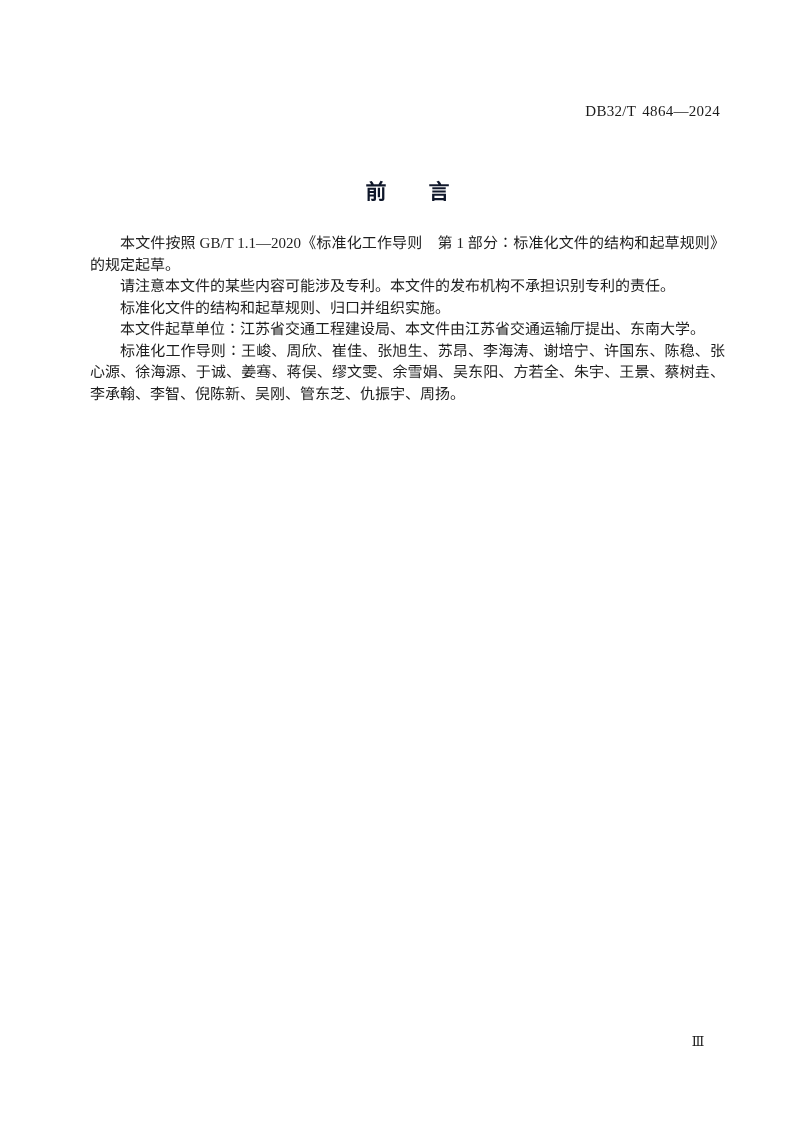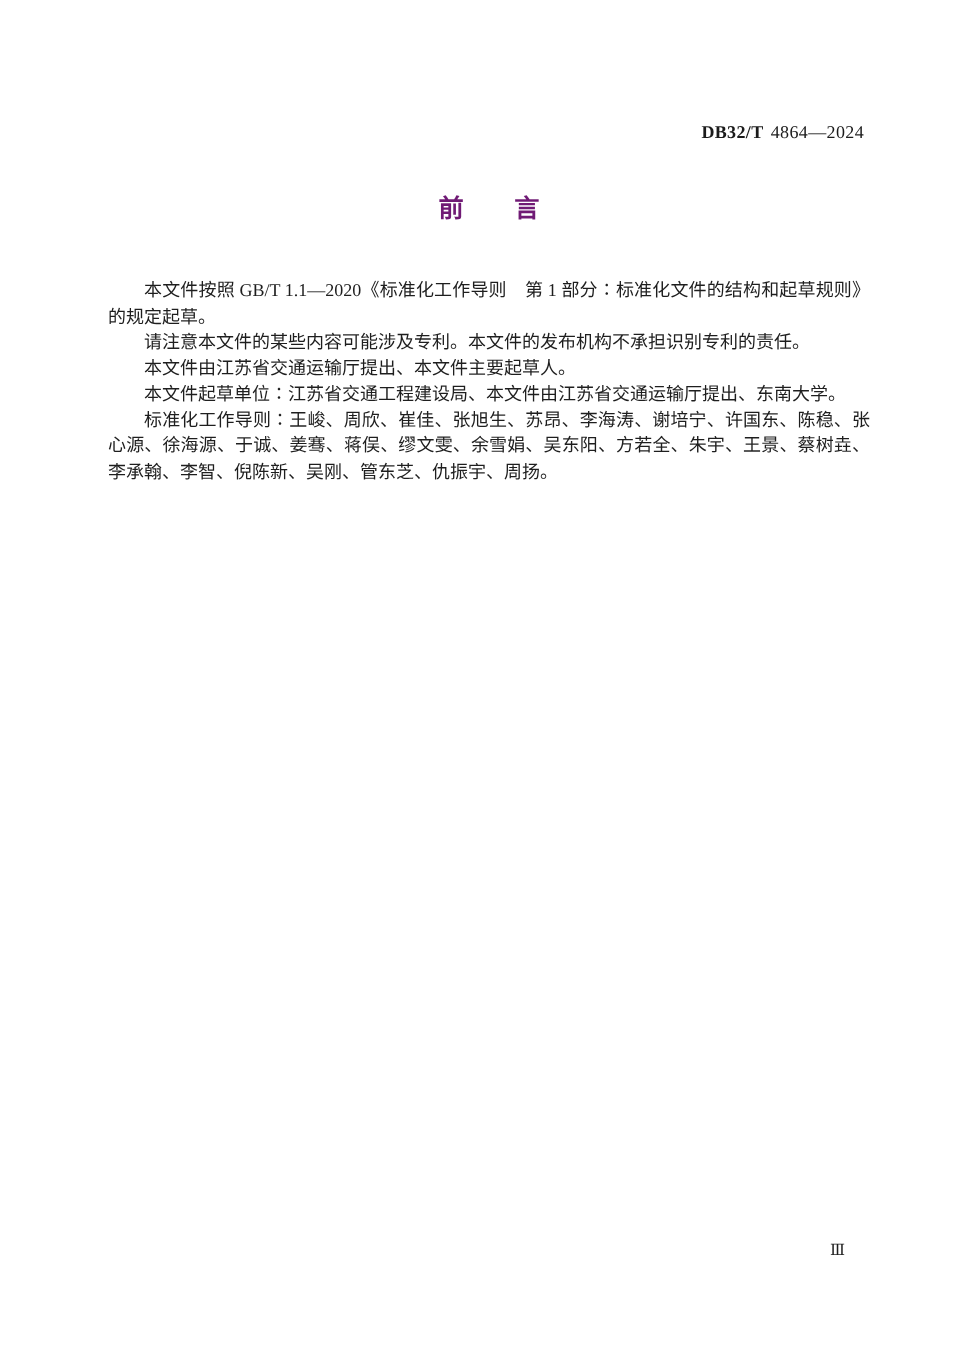--- a/index.html
+++ b/index.html
@@ -20,38 +20,38 @@
     position: absolute;
     top: 103px;
     right: 80px;
     font-size: 15px;
     line-height: 1.15;
     letter-spacing: 0.3px;
     color: #1b1b1b;
     white-space: nowrap;
   }
   .code-prefix {
-    font-weight: bold;
+    font-weight: normal;
   }
   .code-number {
     margin-left: 6px;
     font-weight: normal;
   }
   .doc-title {
     position: absolute;
-    top: 163px;
+    top: 180px;
     left: 90px;
     width: 635px;
     margin: 0;
     text-align: center;
     font-family: "Liberation Sans", "DejaVu Sans", sans-serif;
     font-weight: bold;
     font-size: 21px;
     line-height: 1.15;
-    color: #701a75;
+    color: #0f172a;
   }
   .doc-body {
     position: absolute;
     top: 233px;
     left: 90px;
     width: 635px;
   }
   .doc-body p {
     margin: 0;
     padding: 0;
@@ -79,20 +79,20 @@
 
   <div class="doc-code">
     <span class="code-prefix">DB32/T</span><span class="code-number">4864—2024</span>
   </div>
 
   <h1 class="doc-title">前　　言</h1>
 
   <div class="doc-body">
     <p>本文件按照 GB/T 1.1—2020《标准化工作导则　第 1 部分∶标准化文件的结构和起草规则》的规定起草。</p>
     <p>请注意本文件的某些内容可能涉及专利。本文件的发布机构不承担识别专利的责任。</p>
-    <p>本文件由江苏省交通运输厅提出、本文件主要起草人。</p>
+    <p>标准化文件的结构和起草规则、归口并组织实施。</p>
     <p>本文件起草单位∶江苏省交通工程建设局、本文件由江苏省交通运输厅提出、东南大学。</p>
     <p>标准化工作导则∶王峻、周欣、崔佳、张旭生、苏昂、李海涛、谢培宁、许国东、陈稳、张心源、徐海源、于诚、姜骞、蒋俣、缪文雯、余雪娟、吴东阳、方若全、朱宇、王景、蔡树垚、李承翰、李智、倪陈新、吴刚、管东芝、仇振宇、周扬。</p>
   </div>
 
   <div class="page-number">Ⅲ</div>
 
 </div>
 
 </body></html>

